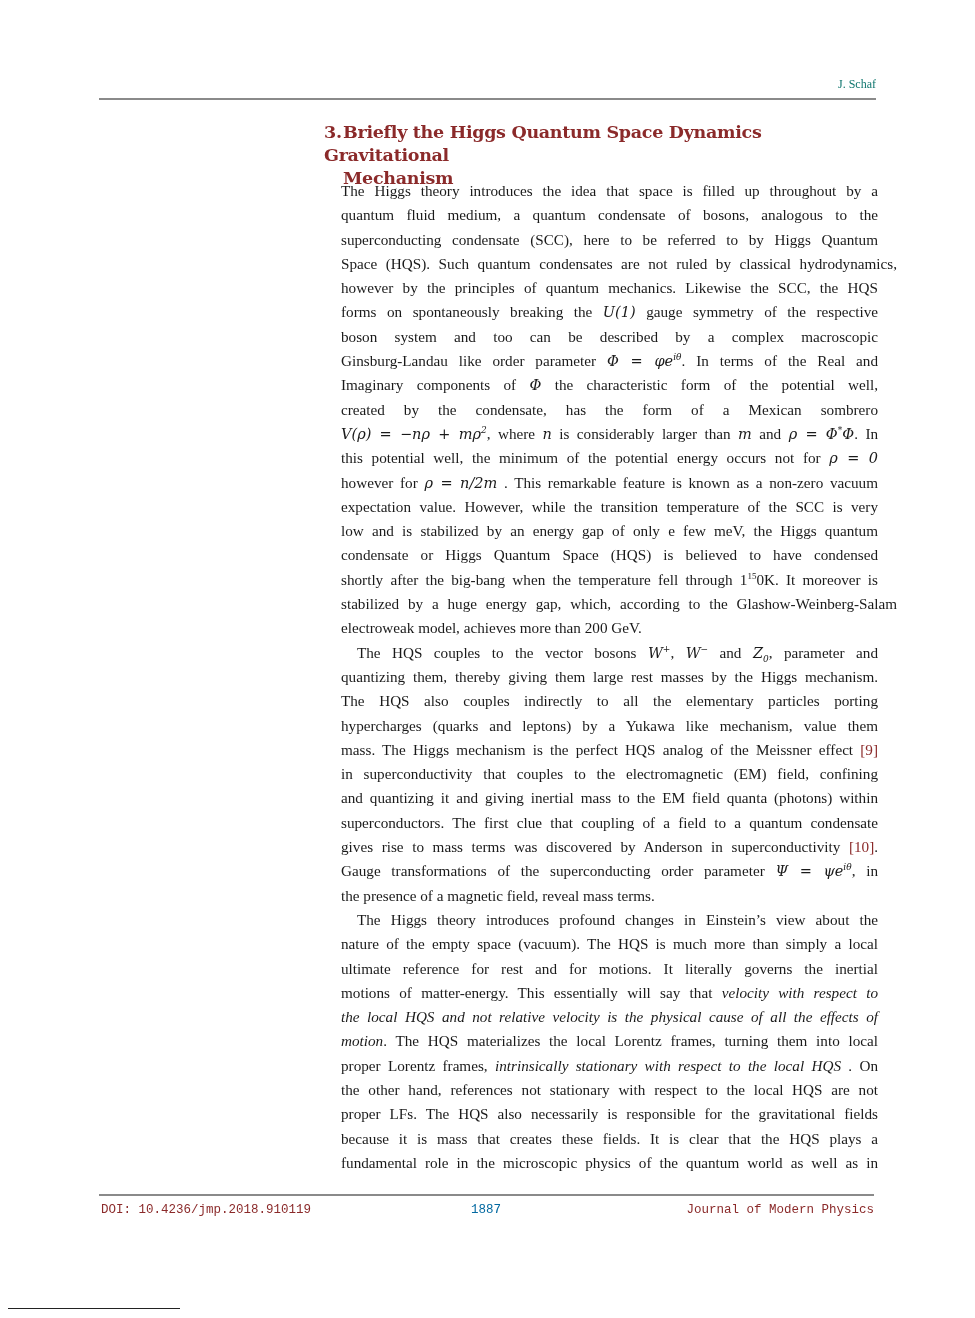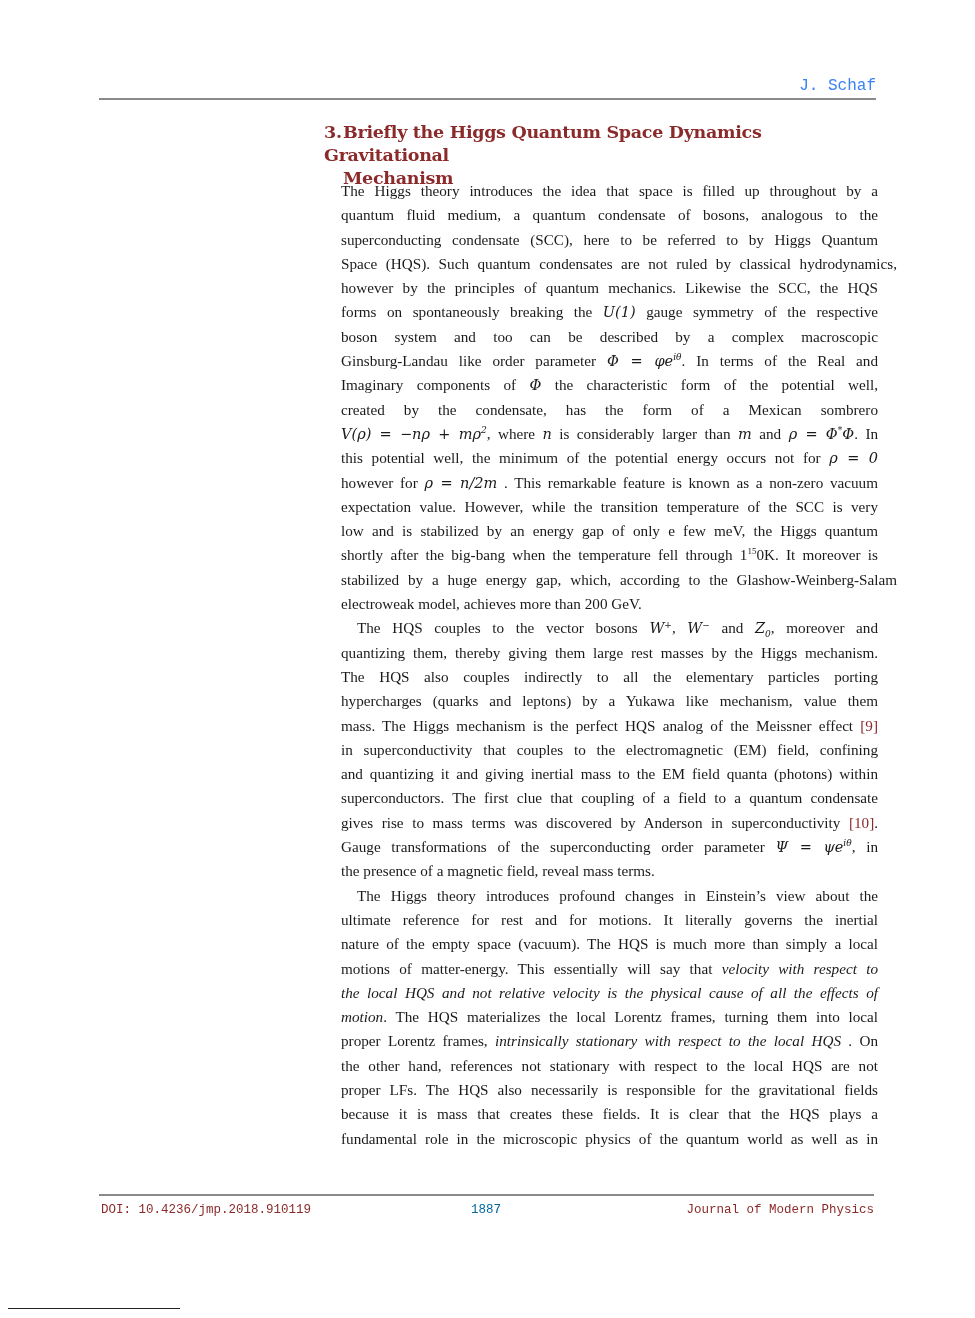--- a/index.html
+++ b/index.html
@@ -1,19 +1,19 @@
 <!DOCTYPE html>
 <html><head>
 <meta charset="utf-8">
 <style>
   html, body { margin: 0; padding: 0; background: #ffffff; }
   body { width: 975px; height: 1318px; position: relative; overflow: hidden;
          font-family: "Liberation Serif", "DejaVu Serif", serif; color: #1a1a1a; }
-  .header-author { position: absolute; top: 77px; right: 99px; font-family: Liberation Mono, monospace;
-                   font-size: 16px; color: #3b82f6; }
+  .header-author { position: absolute; top: 77px; right: 99px; font-family: Liberation Serif, serif;
+                   font-size: 12px; color: #0f766e; }
   .header-rule { position: absolute; top: 98px; left: 99px; width: 777px; height: 2px; background: #8a8a8a; }
   .section-title { position: absolute; top: 121px; left: 324px; width: 560px; font-family: "DejaVu Serif", serif;
                    font-weight: bold; font-size: 17.5px; line-height: 23px; color: #8b2a2a; letter-spacing: -0.3px; }
   .section-title .num { display: inline-block; width: 19px; }
   .section-title .line2 { padding-left: 19px; }
   .body-text { position: absolute; top: 179px; left: 341px; width: 537px; font-size: 15.2px; }
   .ln { height: 24.3px; line-height: 24.3px; white-space: nowrap; text-align: justify; text-align-last: justify; overflow: visible; }
   .ln.last { text-align-last: left; }
   .ln.indent { padding-left: 16px; }
   .ln.wide { width: 556px; }
@@ -75,32 +75,33 @@
     <span>this potential well, the minimum of the potential energy occurs not for</span>
     <span class="math">ρ = 0</span>
   </div>
   <div class="ln">
     <span>however for</span>
     <span class="math">ρ = n/2m</span>
     <span>. This remarkable feature is known as a non-zero vacuum</span>
   </div>
   <div class="ln">expectation value. However, while the transition temperature of the SCC is very</div>
   <div class="ln">low and is stabilized by an energy gap of only e few meV, the Higgs quantum</div>
+  <div class="ln">condensate or Higgs Quantum Space (HQS) is believed to have condensed</div>
   <div class="ln">
     <span><span>shortly after the big-bang when the temperature fell through 1</span><sup>15</sup><span>0K. It moreover is</span></span>
   </div>
   <div class="ln wide">stabilized by a huge energy gap, which, according to the Glashow-Weinberg-Salam</div>
   <div class="ln last">electroweak model, achieves more than 200 GeV.</div>
 
   <div class="ln indent">
     <span>The HQS couples to the vector bosons</span>
     <span class="math"><span>W</span><sup>+</sup></span>,
     <span class="math"><span>W</span><sup>−</sup></span>
     <span>and</span>
-    <span class="math"><span>Z</span><sub>0</sub></span><span>, moreover and</span>
+    <span class="math"><span>Z</span><sub>0</sub></span><span>, parameter and</span>
   </div>
   <div class="ln">quantizing them, thereby giving them large rest masses by the Higgs mechanism.</div>
   <div class="ln">The HQS also couples indirectly to all the elementary particles porting</div>
   <div class="ln">hypercharges (quarks and leptons) by a Yukawa like mechanism, value them</div>
   <div class="ln">
     <span>mass. The Higgs mechanism is the perfect HQS analog of the Meissner effect</span>
     <span class="ref">[9]</span>
   </div>
   <div class="ln">in superconductivity that couples to the electromagnetic (EM) field, confining</div>
   <div class="ln">and quantizing it and giving inertial mass to the EM field quanta (photons) within</div>
@@ -109,22 +110,22 @@
     <span>gives rise to mass terms was discovered by Anderson in superconductivity</span>
     <span><span class="ref">[10]</span><span>.</span></span>
   </div>
   <div class="ln">
     <span>Gauge transformations of the superconducting order parameter</span>
     <span class="math"><span>Ψ = ψe</span><sup>iθ</sup></span><span>, in</span>
   </div>
   <div class="ln last">the presence of a magnetic field, reveal mass terms.</div>
 
   <div class="ln indent">The Higgs theory introduces profound changes in Einstein’s view about the</div>
+  <div class="ln">nature of the empty space (vacuum). The HQS is much more than simply a local</div>
   <div class="ln">ultimate reference for rest and for motions. It literally governs the inertial</div>
-  <div class="ln">nature of the empty space (vacuum). The HQS is much more than simply a local</div>
   <div class="ln">
     <span>motions of matter-energy. This essentially will say that</span>
     <span class="ital">velocity with respect to</span>
   </div>
   <div class="ln ital">the local HQS and not relative velocity is the physical cause of all the effects of</div>
   <div class="ln">
     <span><span class="ital">motion</span><span>. The HQS materializes the local Lorentz frames, turning them into local</span></span>
   </div>
   <div class="ln">
     <span>proper Lorentz frames,</span>

